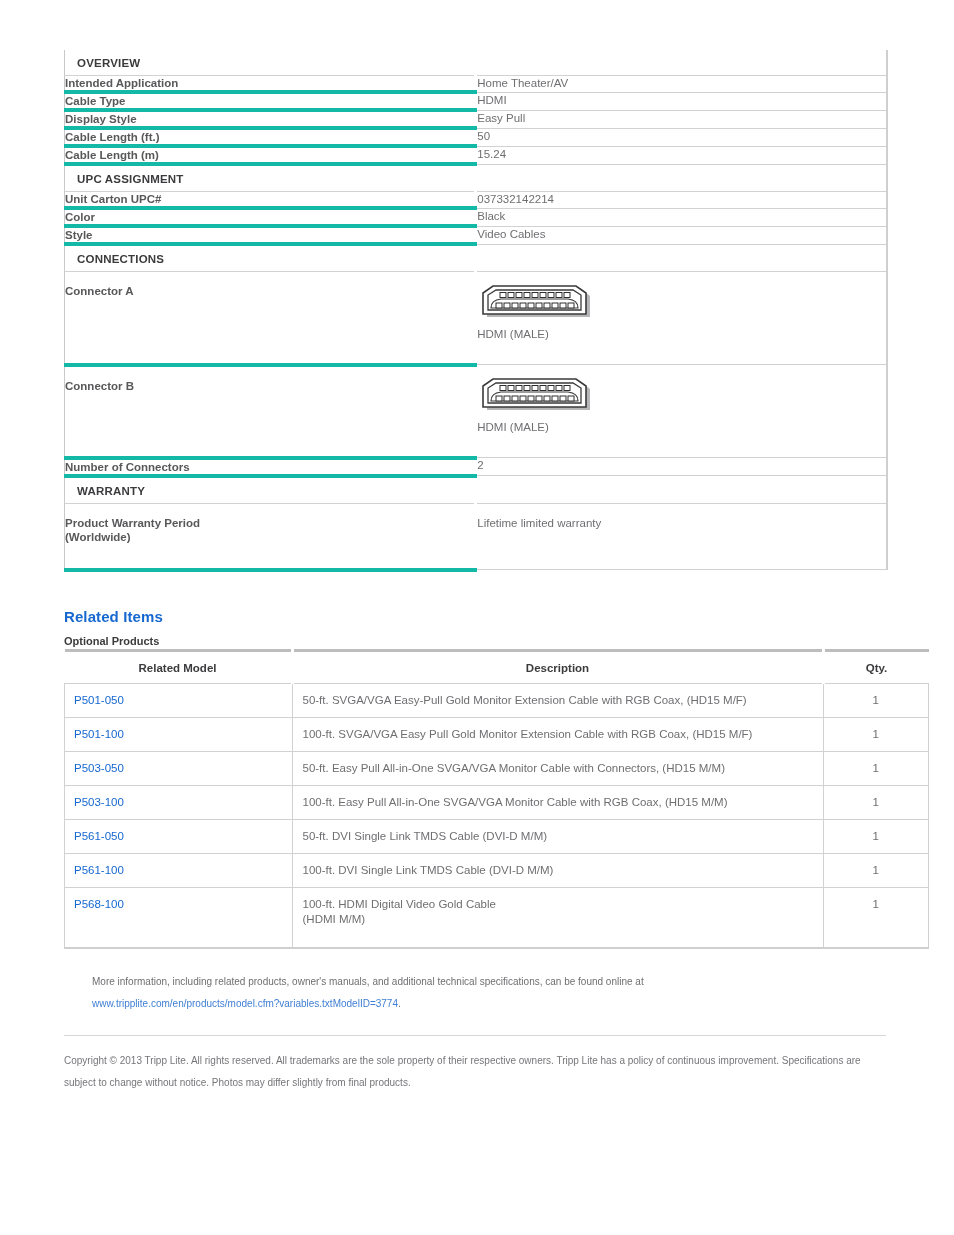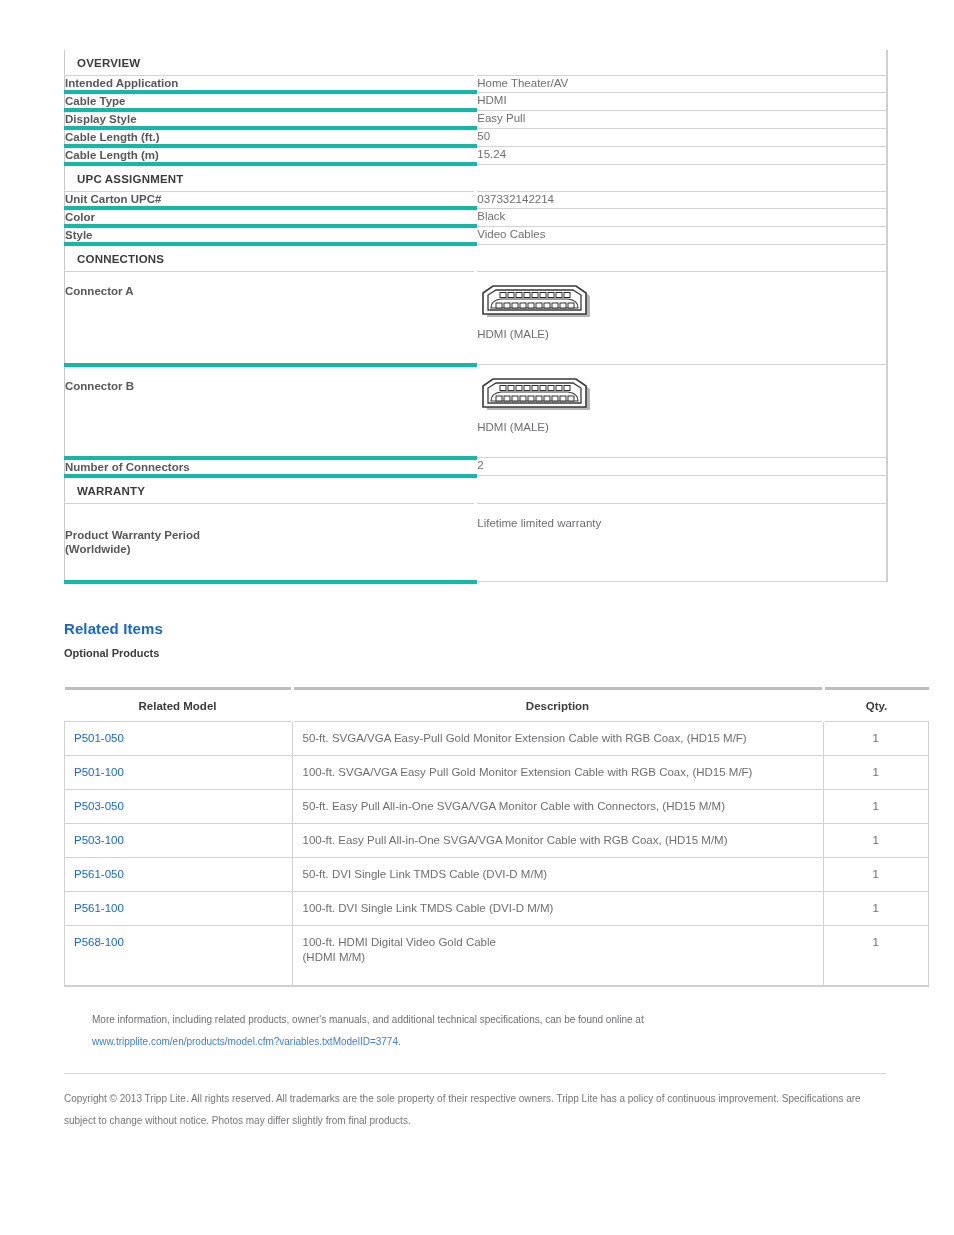--- a/index.html
+++ b/index.html
@@ -63,21 +63,21 @@
     color: #6f6f72;
     line-height: 14px;
     border-left: 3px solid #ffffff;
     border-bottom: 1px solid #d2d2d2;
   }
   td.lbl.tall, td.val.tall {
     padding-top: 12px;
     padding-bottom: 34px;
   }
   td.lbl.warr {
-    padding-top: 24px;
+    padding-top: 12px;
     padding-bottom: 24px;
   }
   td.val.warr {
     padding-top: 12px;
     padding-bottom: 24px;
   }
 
   
   .conn-block {
     position: relative;
@@ -103,21 +103,21 @@
     color: #1668cf;
     letter-spacing: 0.1px;
   }
   .optional-head {
     margin-top: 10px;
     font-size: 11px;
     font-weight: bold;
     color: #3b3b3d;
   }
   table.related {
-    margin-top: 28px;
+    margin-top: 2px;
     width: 822px;
     border-collapse: collapse;
     table-layout: fixed;
   }
   table.related th {
     font-size: 11.5px;
     font-weight: bold;
     color: #3b3b3d;
     text-align: center;
     padding: 10px 6px 9px 6px;

